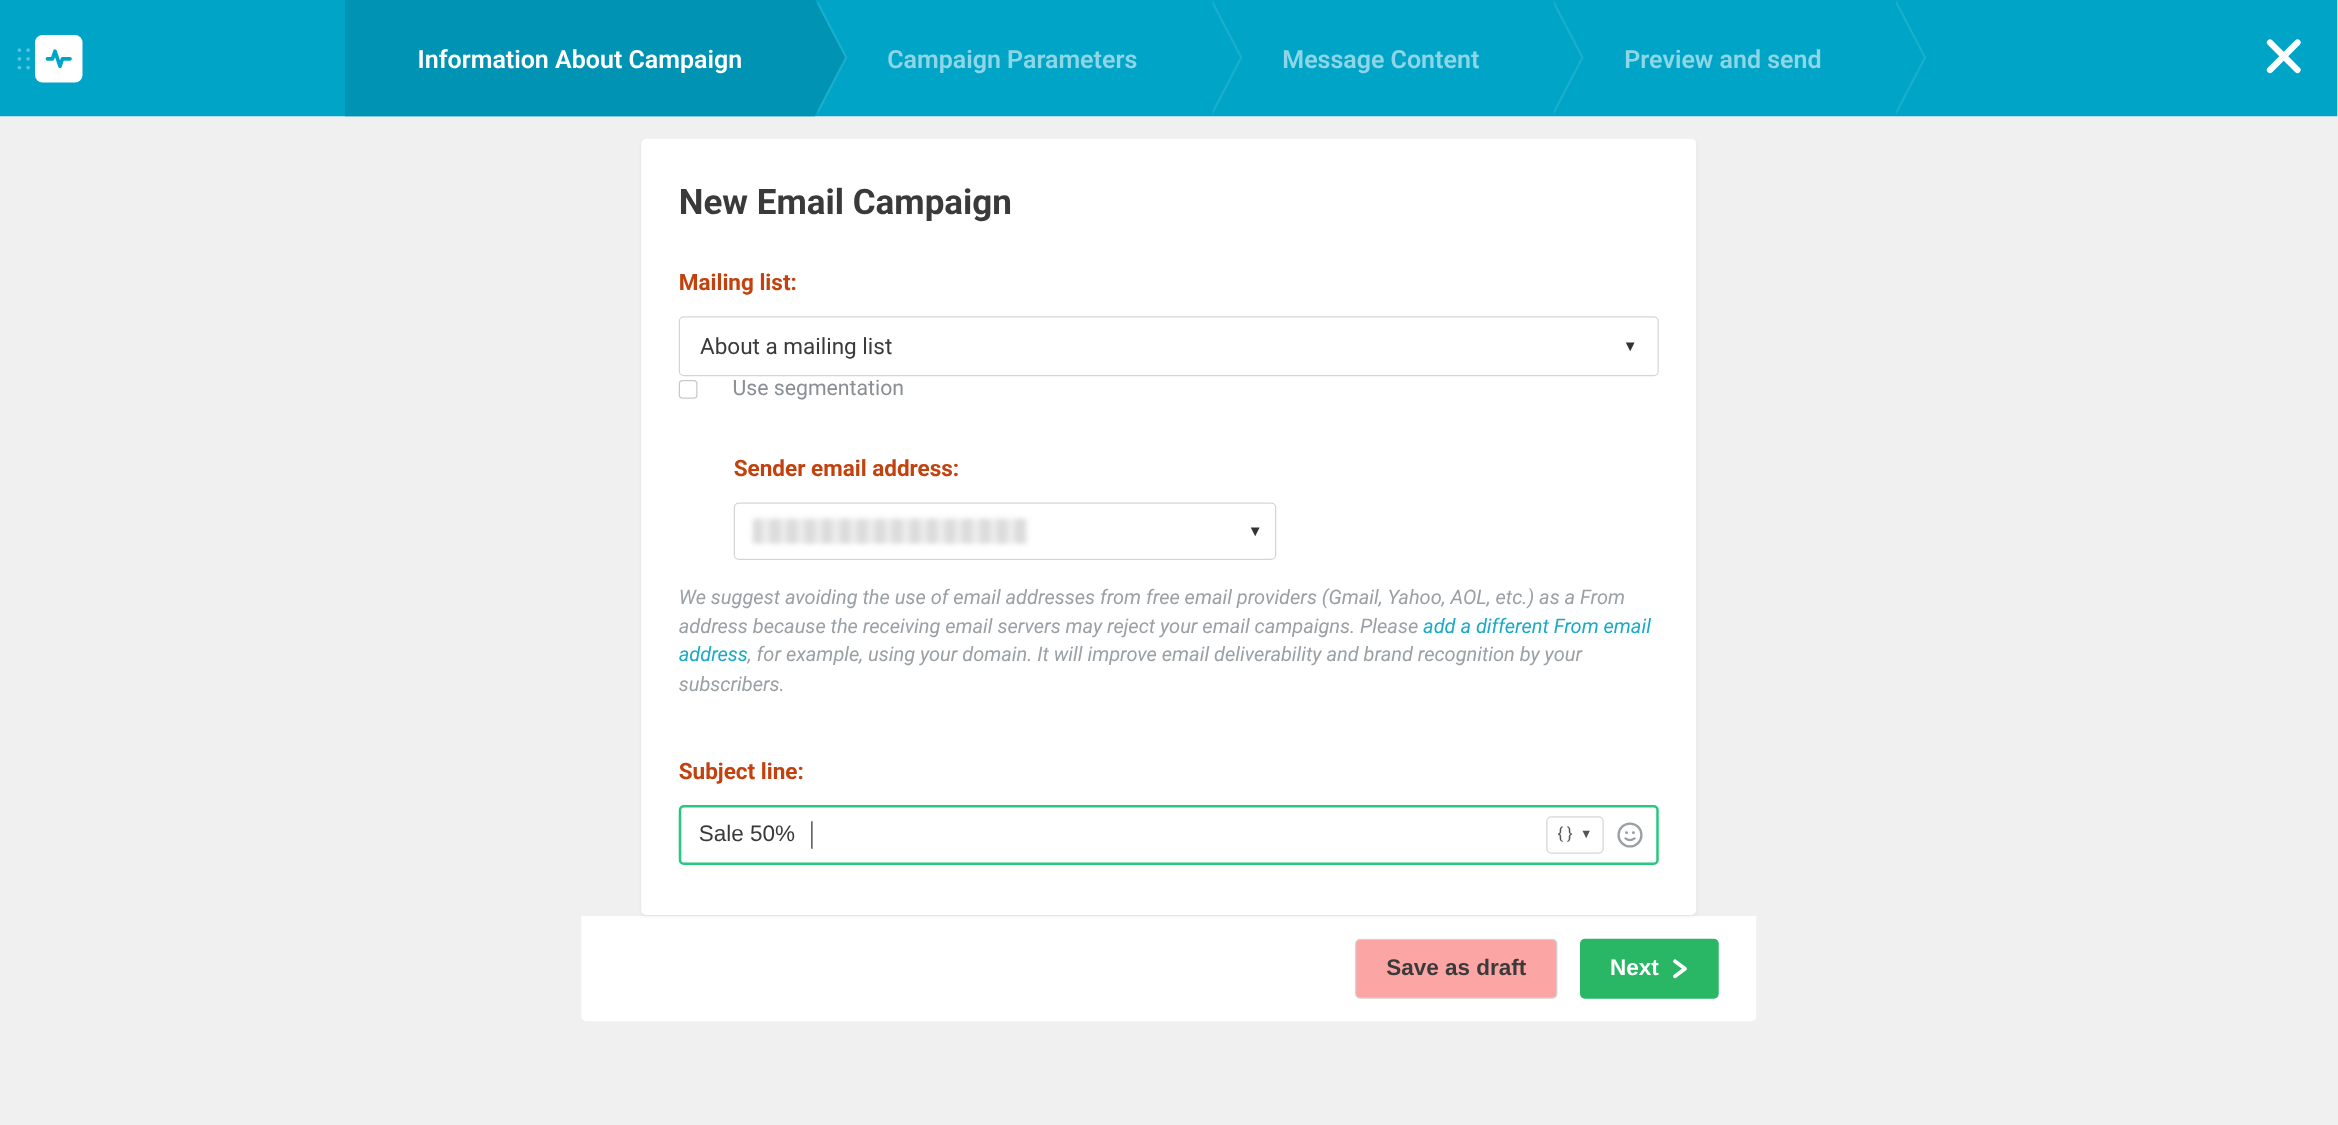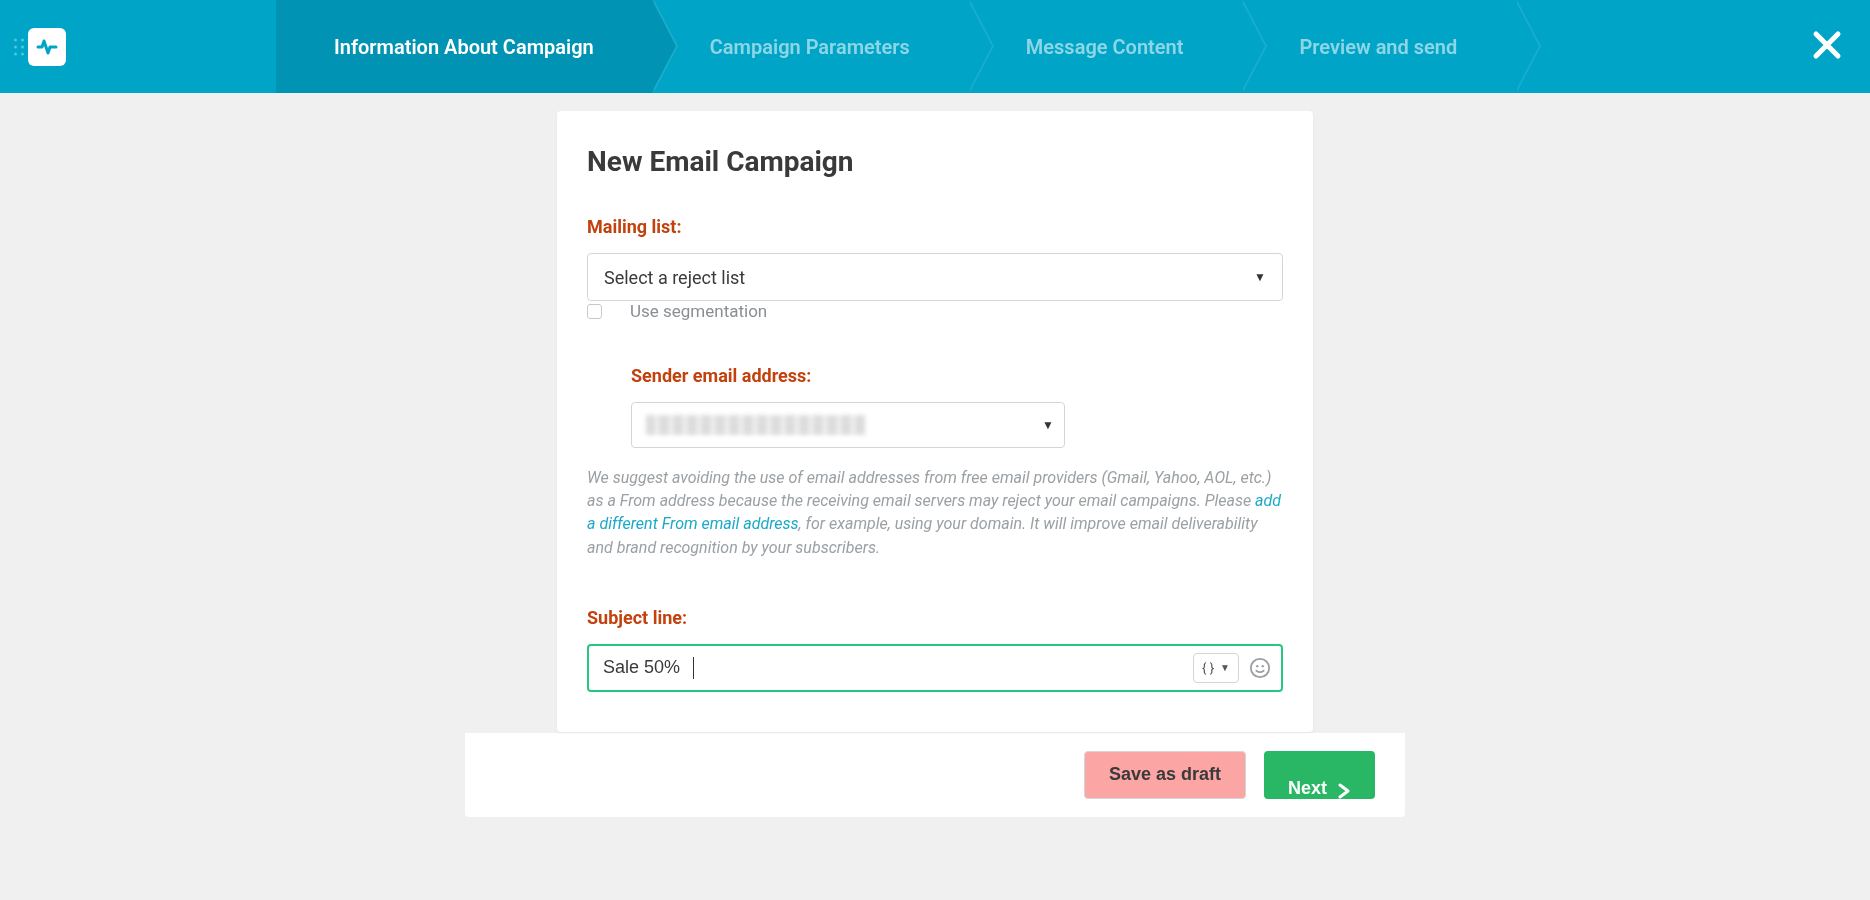--- a/index.html
+++ b/index.html
@@ -55,21 +55,21 @@
     border-left:24px solid rgba(255,255,255,0.10);
     z-index:1;
   }
   .close-btn {
     position:absolute; right:28px; top:50%; transform:translateY(-50%);
     cursor:pointer;
   }
 
   
   .card {
-    width: 756px;
+    width: 844px;
     margin: 18px auto 0;
     background: #fff;
     border-radius: 4px;
     box-shadow: 0 1px 3px rgba(0,0,0,0.05);
     padding: 34px 30px 40px 30px;
     position: relative;
   }
   .title { font-size: 28px; font-weight:700; color:#3a3a3a; margin-bottom: 38px; }
   .label { font-size: 18px; font-weight:700; color:#c2410c; margin-bottom: 16px; }
   .select {
@@ -146,21 +146,21 @@
   .btn-draft {
     height:48px; padding:0 24px;
     border:1px solid #d3d6d8; border-radius:4px;
     background:#fca5a5; font-size:18px; font-weight:600; color:#3a3a3a;
     display:flex;align-items:center; cursor:pointer;
   }
   .btn-next {
     height:48px; padding:0 24px;
     border:none; border-radius:4px;
     background:#29b765; color:#fff; font-size:18px; font-weight:700;
-    display:flex;align-items:flex-end; gap:10px; cursor:pointer;
+    display:flex;align-items:center; gap:10px; cursor:pointer;
   }
 </style>
 </head>
 <body>
 
 <div class="header">
   <div class="drag-dots">
     <span></span>
       <span></span>
       <span></span>
@@ -192,21 +192,21 @@
       <path d="M4 4 L26 26 M26 4 L4 26" stroke="#fff" stroke-width="5" stroke-linecap="round"></path>
     </svg>
   </div>
 </div>
 
 <div class="card">
   <div class="title">New Email Campaign</div>
 
   <div class="label">Mailing list:</div>
   <div class="select">
-    <span>Select a reject list</span>
+    <span>About a mailing list</span>
     <span class="caret-down">▼</span>
   </div>
   <div class="checkbox-row">
     <div class="checkbox"></div>
     <span>Use segmentation</span>
   </div>
 
   <div class="row2">
     <div class="col email">
       <div class="label">Sender email address:</div>

